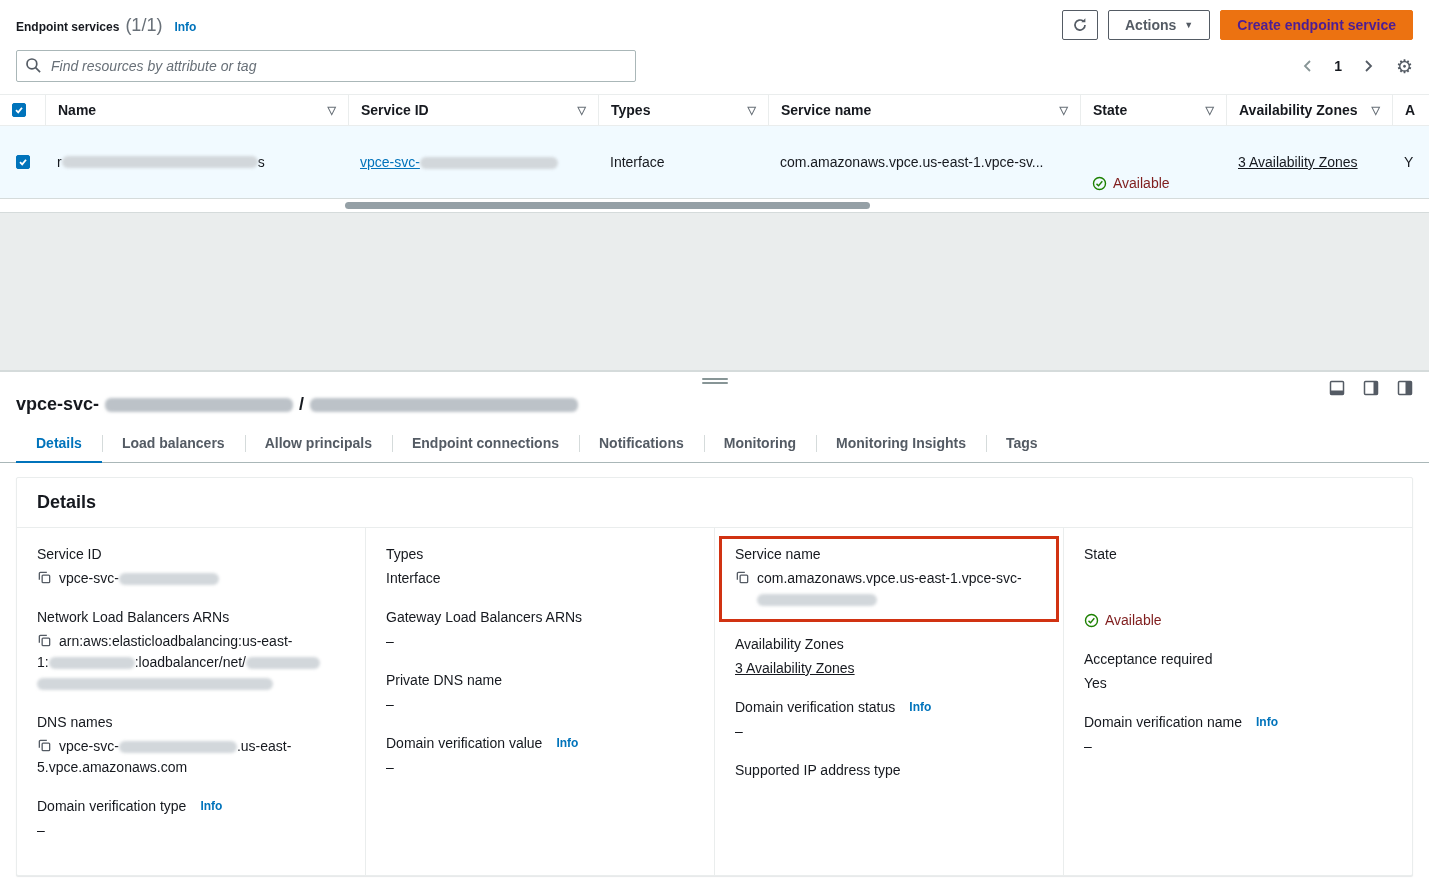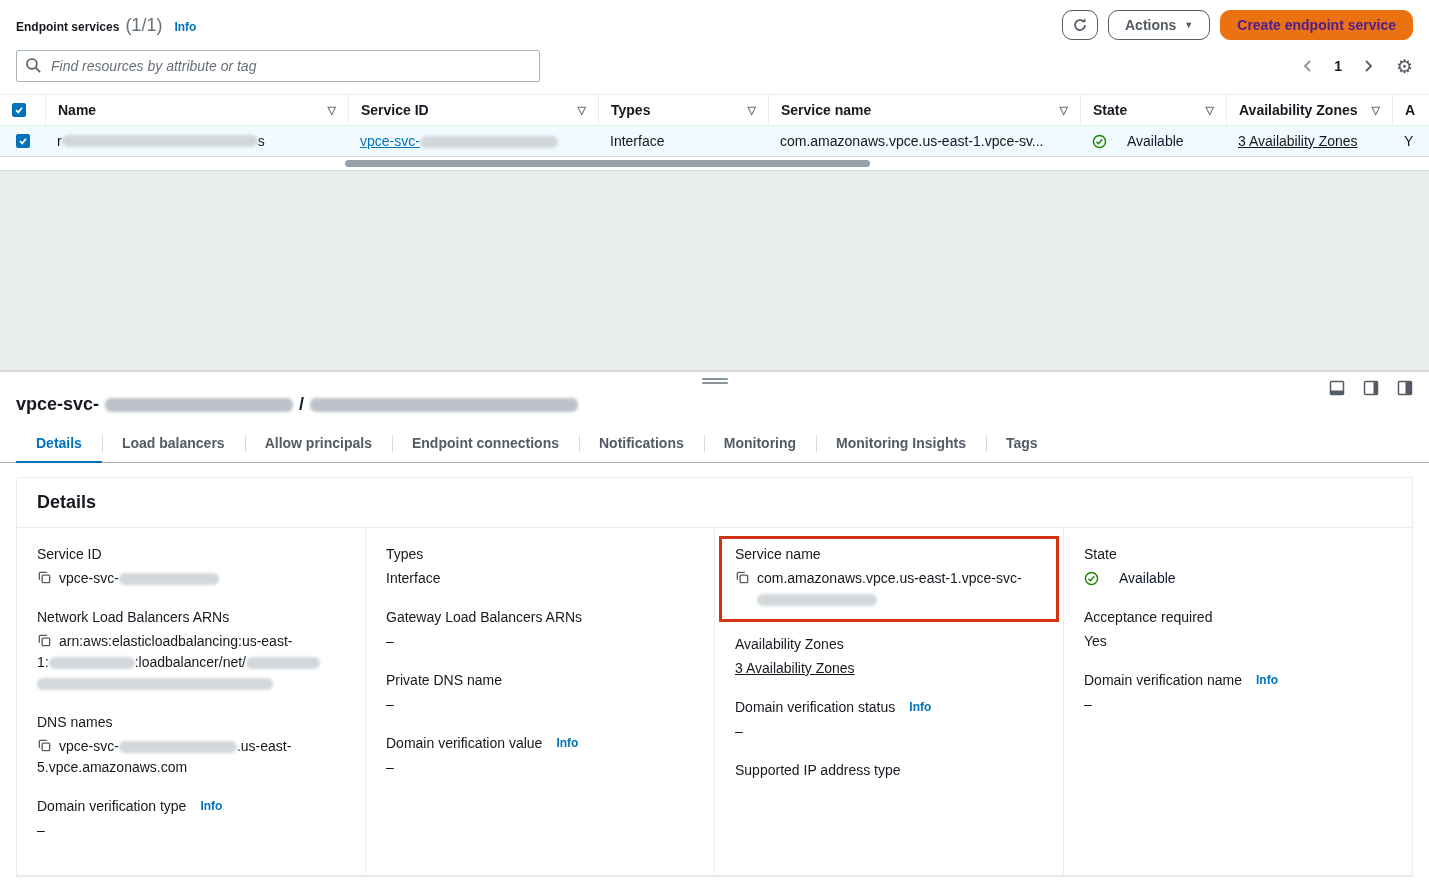--- a/index.html
+++ b/index.html
@@ -14,29 +14,29 @@
 
   
   .top { background:#fff; border-bottom:1px solid #d5dbdb; }
   .toolbar { display:flex; justify-content:space-between; align-items:center; padding:10px 16px 6px; }
   .title-wrap { display:flex; align-items:baseline; gap:6px; }
   .page-title { font-size:12px; font-weight:700; }
   .page-count { font-size:18px; font-weight:400; color:#687078; }
   .info-link { font-size:12px; font-weight:700; color:#0073bb; text-decoration:none; margin-left:6px; cursor:pointer; }
   .actions-group { display:flex; align-items:center; gap:10px; }
   .btn { border:1px solid #545b64; background:#fff; color:#545b64; font-weight:700; font-size:14px;
-         border-radius:10px; padding:6px 16px; display:inline-flex; align-items:center; gap:8px; cursor:pointer;
+         border-radius:2px; padding:6px 16px; display:inline-flex; align-items:center; gap:8px; cursor:pointer;
          font-family:"Liberation Sans",sans-serif; }
   .btn-icon { padding:6px 9px; }
   .btn-primary { background:#ec7211; border-color:#ec7211; color:#4c1d95; }
   .caret { font-size:9px; line-height:1; }
 
   
   .search-row { display:flex; justify-content:space-between; align-items:center; padding:4px 16px 12px; }
-  .search-box { position:relative; width:524px; }
+  .search-box { position:relative; width:620px; }
   .search-box input { width:100%; height:32px; border:1px solid #aab7b8; border-radius:2px;
                       padding:0 10px 0 34px; font-size:14px; font-family:"Liberation Sans",sans-serif; color:#16191f; }
   .search-box input::placeholder { font-style:italic; color:#687078; }
   .search-icon { position:absolute; left:9px; top:7px; color:#545b64; }
   .pager { display:flex; align-items:center; gap:14px; color:#545b64; }
   .pager .page-num { font-weight:700; color:#16191f; padding:2px 6px; }
   .pager .chev { cursor:pointer; display:inline-flex; color:#879596; }
   .gear { font-size:19px; color:#545b64; cursor:pointer; line-height:1; margin-left:8px; }
 
   
@@ -52,21 +52,21 @@
   .c6 { width:166px; flex:none; }
   .c7 { flex:1; }
   .thead { border-top:1px solid #eaeded; border-bottom:1px solid #eaeded; font-weight:700; }
   .thead .cell:not(:first-child) { border-left:1px solid #eaeded; }
   .thead .cell { justify-content:space-between; }
   .filter { color:#687078; font-size:11px; cursor:pointer; margin-left:8px; }
   .data-row { background:#f1faff; border-bottom:1px solid #d5dbdb; }
   .checkbox { width:14px; height:14px; background:#0073bb; border:1px solid #0073bb; border-radius:2px;
               display:inline-flex; align-items:center; justify-content:center; cursor:pointer; }
   .link { color:#0073bb; text-decoration:underline; cursor:pointer; }
-  .state-ok { color:#0f172a; display:inline-flex; align-items:center; gap:20px; }
+  .state-ok { color:#7f1d1d; display:inline-flex; align-items:center; gap:6px;margin-top:42px; }
   .az-link { color:#16191f; text-decoration:underline; cursor:pointer; }
   .hscroll { position:relative; height:13px; }
   .hscroll .thumb { position:absolute; left:345px; top:3px; width:525px; height:7px; border-radius:4px; background:#95a0a6; cursor:pointer; }
 
   
   .redact { display:inline-block; height:12px; background:#d2d7db; border-radius:6px;
             filter:blur(1.5px); vertical-align:middle; }
   .redact.dark { background:#bcc2c8; height:14px; }
 
   

